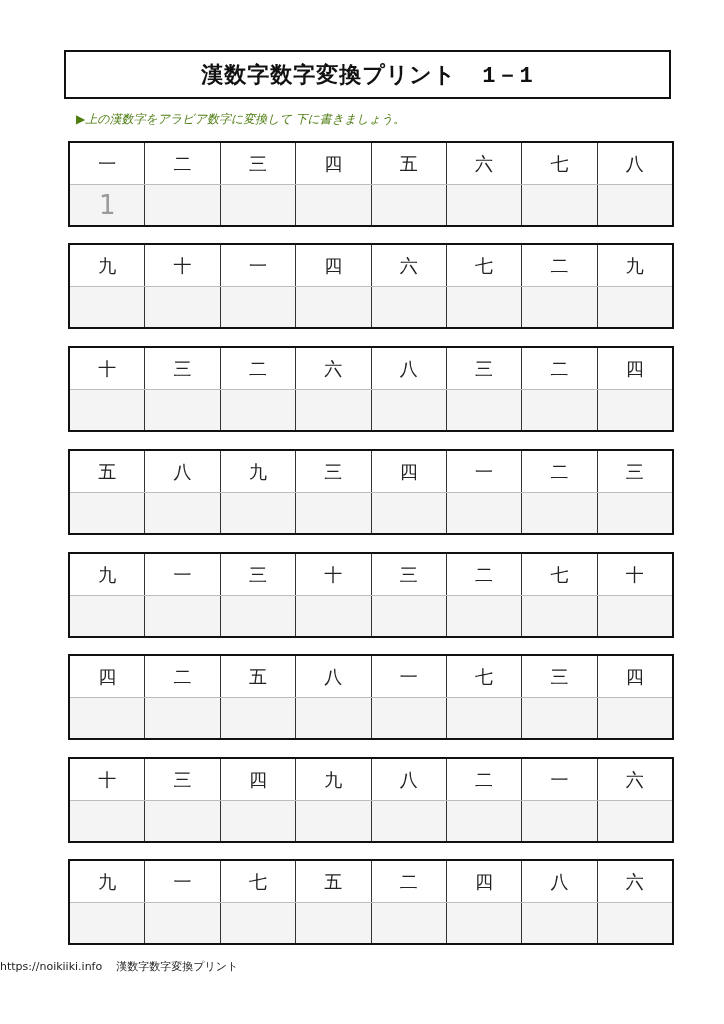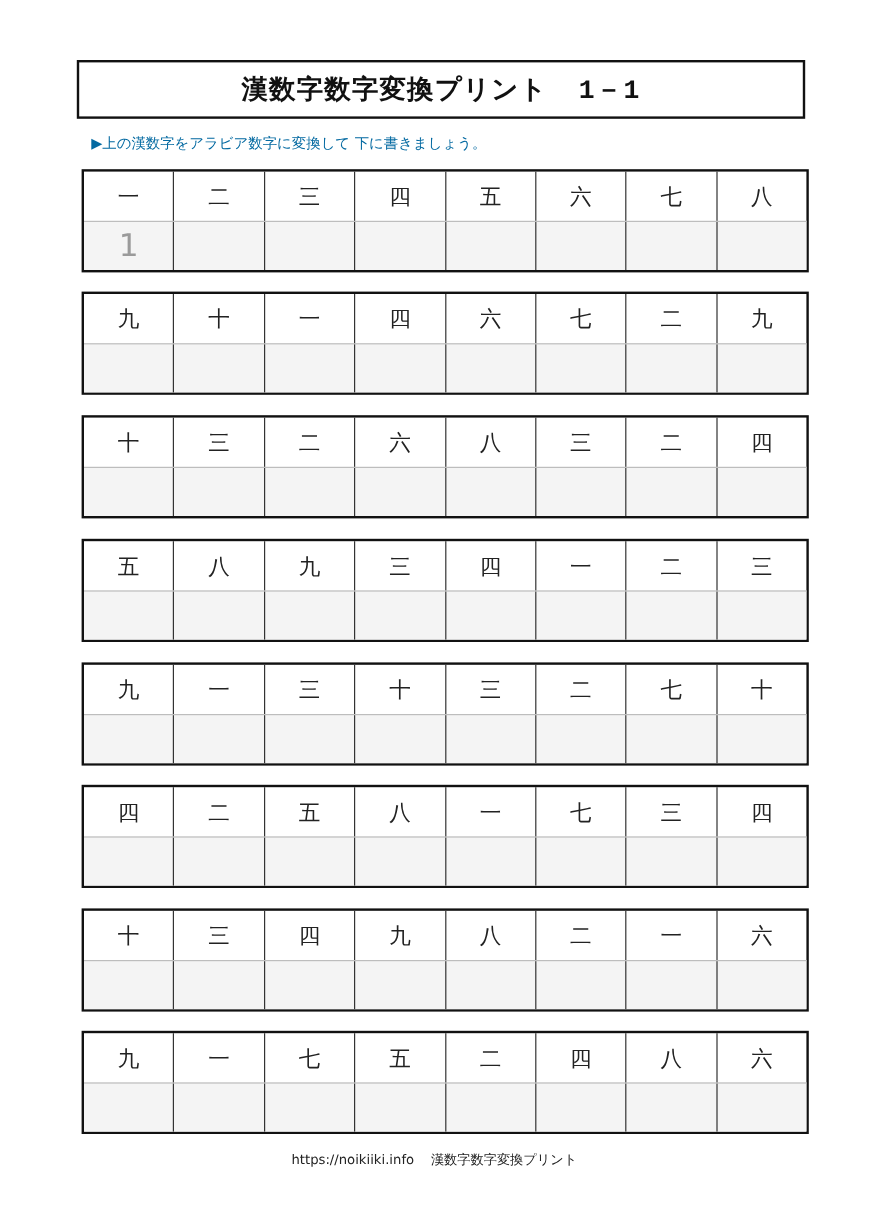--- a/index.html
+++ b/index.html
@@ -3,30 +3,30 @@
 <meta charset="utf-8">
 <style>
   html, body { margin:0; padding:0; background:#ffffff; }
   body { width:724px; height:1024px; position:relative; overflow:hidden;
          font-family:"DejaVu Sans", "Liberation Sans", sans-serif; color:#222; }
   .title-box { position:absolute; left:64px; top:50px; width:603px; height:45px;
                border:2px solid #111; box-sizing:content-box;
                display:flex; align-items:center; justify-content:center; }
   .title-text { font-size:22px; font-weight:bold; letter-spacing:1px; color:#111; }
   .title-num { margin-left:26px;font-family:Liberation Mono, monospace; }
-  .instruction { position:absolute; left:76px; top:111px; font-size:12px; color:#0369a1; }
+  .instruction { position:absolute; left:76px; top:111px; font-size:12px; color:#4d7c0f;font-style:italic; }
   .block { position:absolute; left:68px; width:606px; border:2.5px solid #111;
            box-sizing:border-box; background:#fff; }
   .row { display:flex; height:41px; }
   .row.answer { background:#f4f4f4; height:40px; border-top:1.5px solid #bdbdbd; }
   .cell { flex:1; border-left:1.2px solid #333; display:flex; align-items:center;
           justify-content:center; font-size:18px; color:#222; }
   .cell:first-child { border-left:none; }
   .cell.example { color:#9a9a9a; font-size:26px; font-family:"DejaVu Sans", sans-serif; }
-  .footer { position:absolute; top:959px; left:0; width:724px; text-align:center;
+  .footer { position:absolute; top:959px; left:0; width:724px; text-align:left;
             font-size:11px; color:#222; }
   .footer .sep { display:inline-block; width:14px; }
 </style>
 </head>
 <body>
 
 <div class="title-box">
   <span class="title-text">漢数字数字変換プリント</span>
   <span class="title-text title-num">1－1</span>
 </div>

